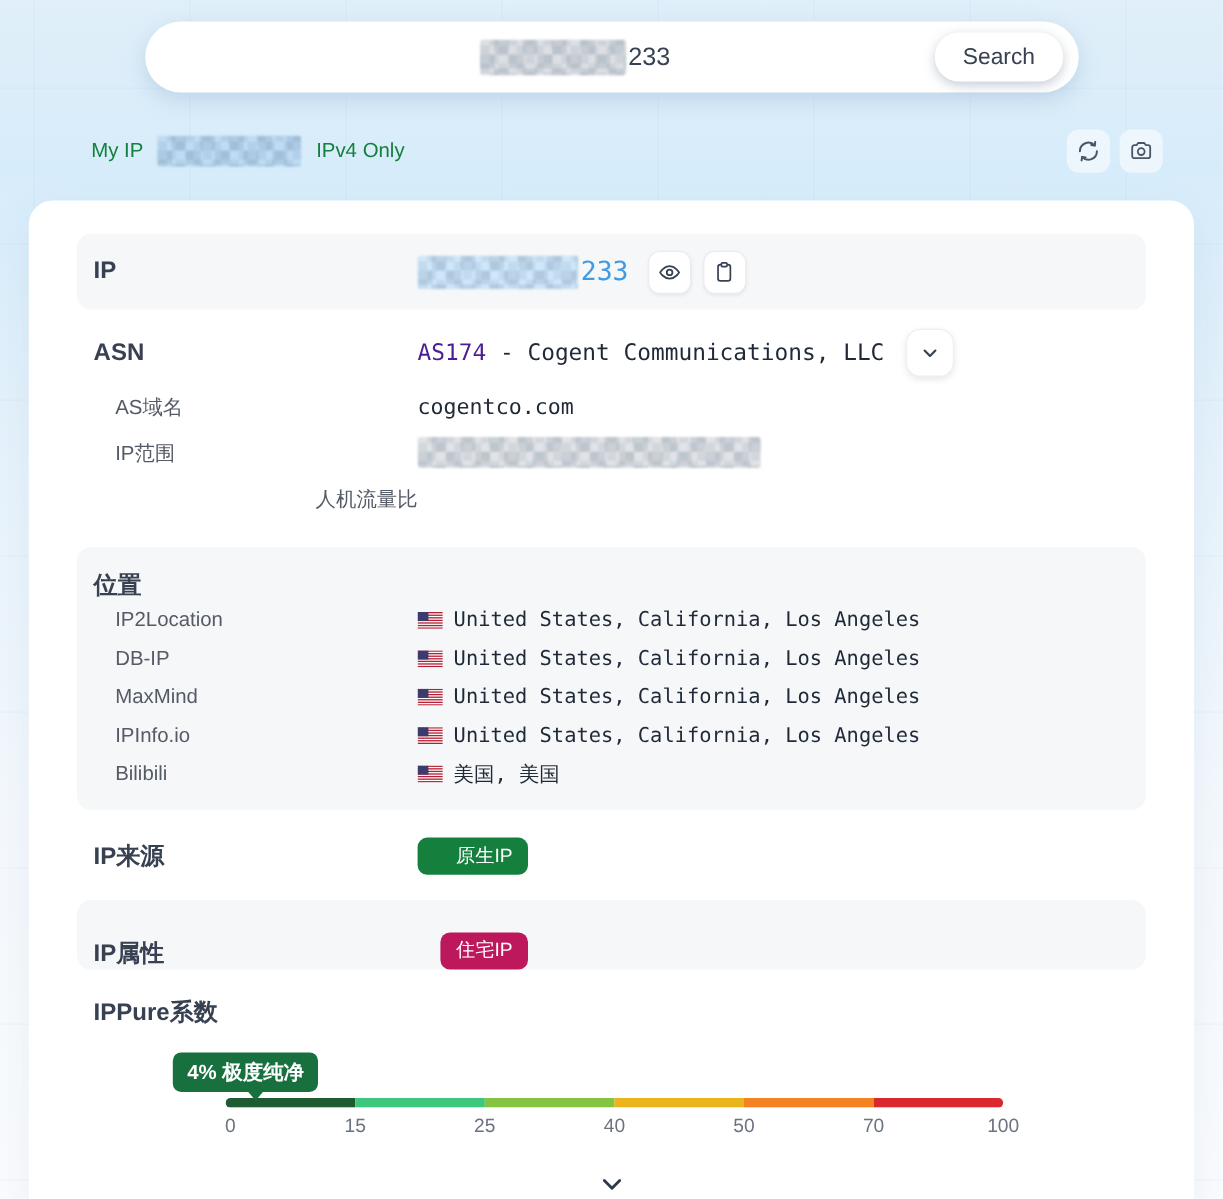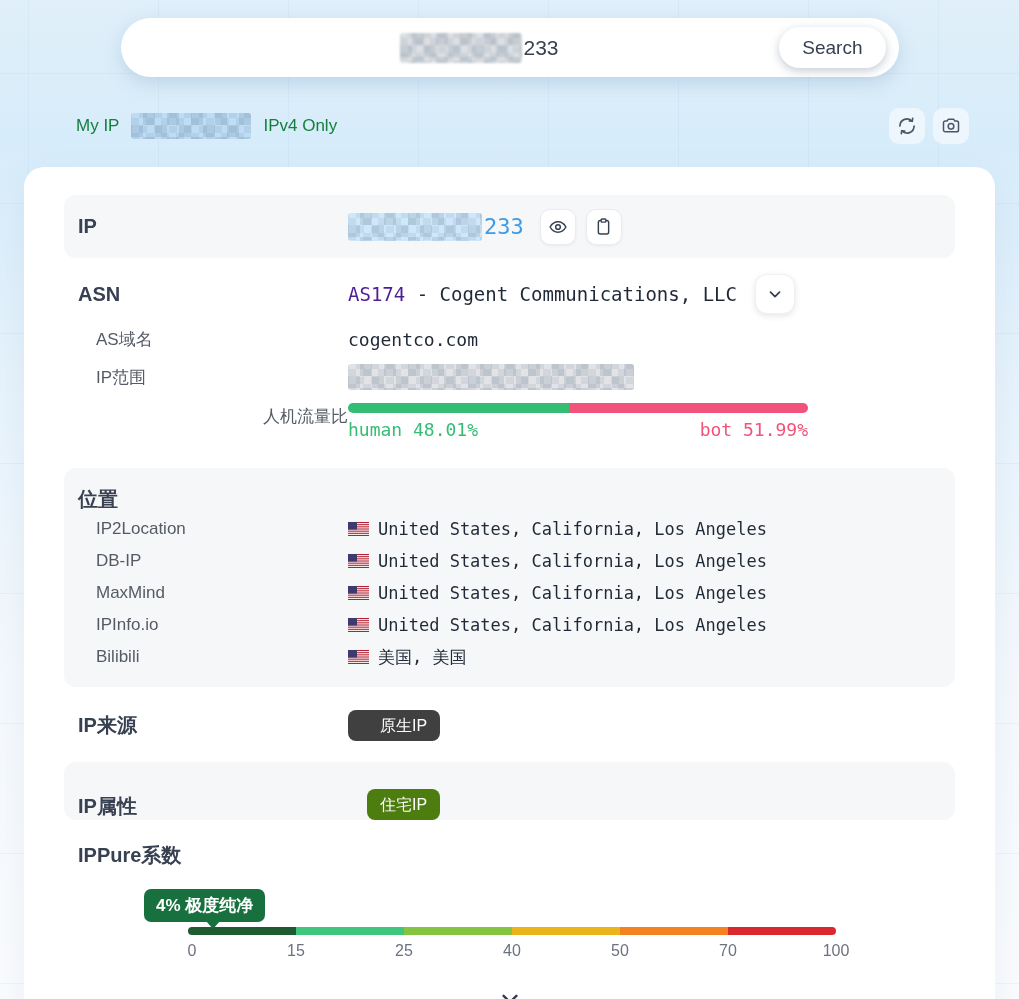--- a/index.html
+++ b/index.html
@@ -225,30 +225,20 @@
     <div class="sub-row">
       <span class="sub-label">AS域名</span>
       <span class="sub-val mono">cogentco.com</span>
     </div>
     <div class="sub-row">
       <span class="sub-label">IP范围</span>
       <span class="mosaic m-gray2"></span>
     </div>
     <div class="sub-row traffic-row">
       <span class="sub-label">人机流量比</span>
-      <div class="traffic">
-        <div class="tbar">
-          <div class="tbar-human" style="width: 48.01%; background: rgb(53, 189, 116);"></div>
-          <div class="tbar-bot" style="background: rgb(242, 83, 122);"></div>
-        </div>
-        <div class="tlabels mono">
-          <span class="t-human">human 48.01%</span>
-          <span class="t-bot">bot 51.99%</span>
-        </div>
-      </div>
     </div>
   </div>
 
   <div class="row-gray section-loc">
     <span class="main-label loc-title">位置</span>
     <div class="loc-row">
       <span class="sub-label">IP2Location</span>
       <div class="loc-val">
           <svg class="flag" viewBox="0 0 21 14">
             <rect width="21" height="14" fill="#fff"></rect>
@@ -339,26 +329,26 @@
             </g>
             <rect width="9" height="7.55" fill="#3c3b6e"></rect>
           </svg>
           <span class="mono">美国, 美国</span>
         </div>
     </div>
   </div>
 
   <div class="row-source">
     <span class="main-label">IP来源</span>
-    <span class="badge" style="background: #404040; padding-left: 32px;">原生IP</span>
+    <span class="badge" style="background: #15803d; padding-left: 32px;">原生IP</span>
   </div>
 
   <div class="row-gray row-attr">
     <span class="main-label">IP属性</span>
-    <span class="badge" style="background: #4d7c0f;">住宅IP</span>
+    <span class="badge" style="background: #be185d;">住宅IP</span>
   </div>
 
   <div class="section-pure">
     <span class="main-label pure-title">IPPure系数</span>
     <div class="pure-scale">
       <div class="pure-badge" style="background: rgb(23, 112, 62);">
         <span>4% 极度纯净</span>
         <div class="pure-pointer" style="border-top-color: rgb(23, 112, 62);"></div>
       </div>
       <div class="pure-bar">

